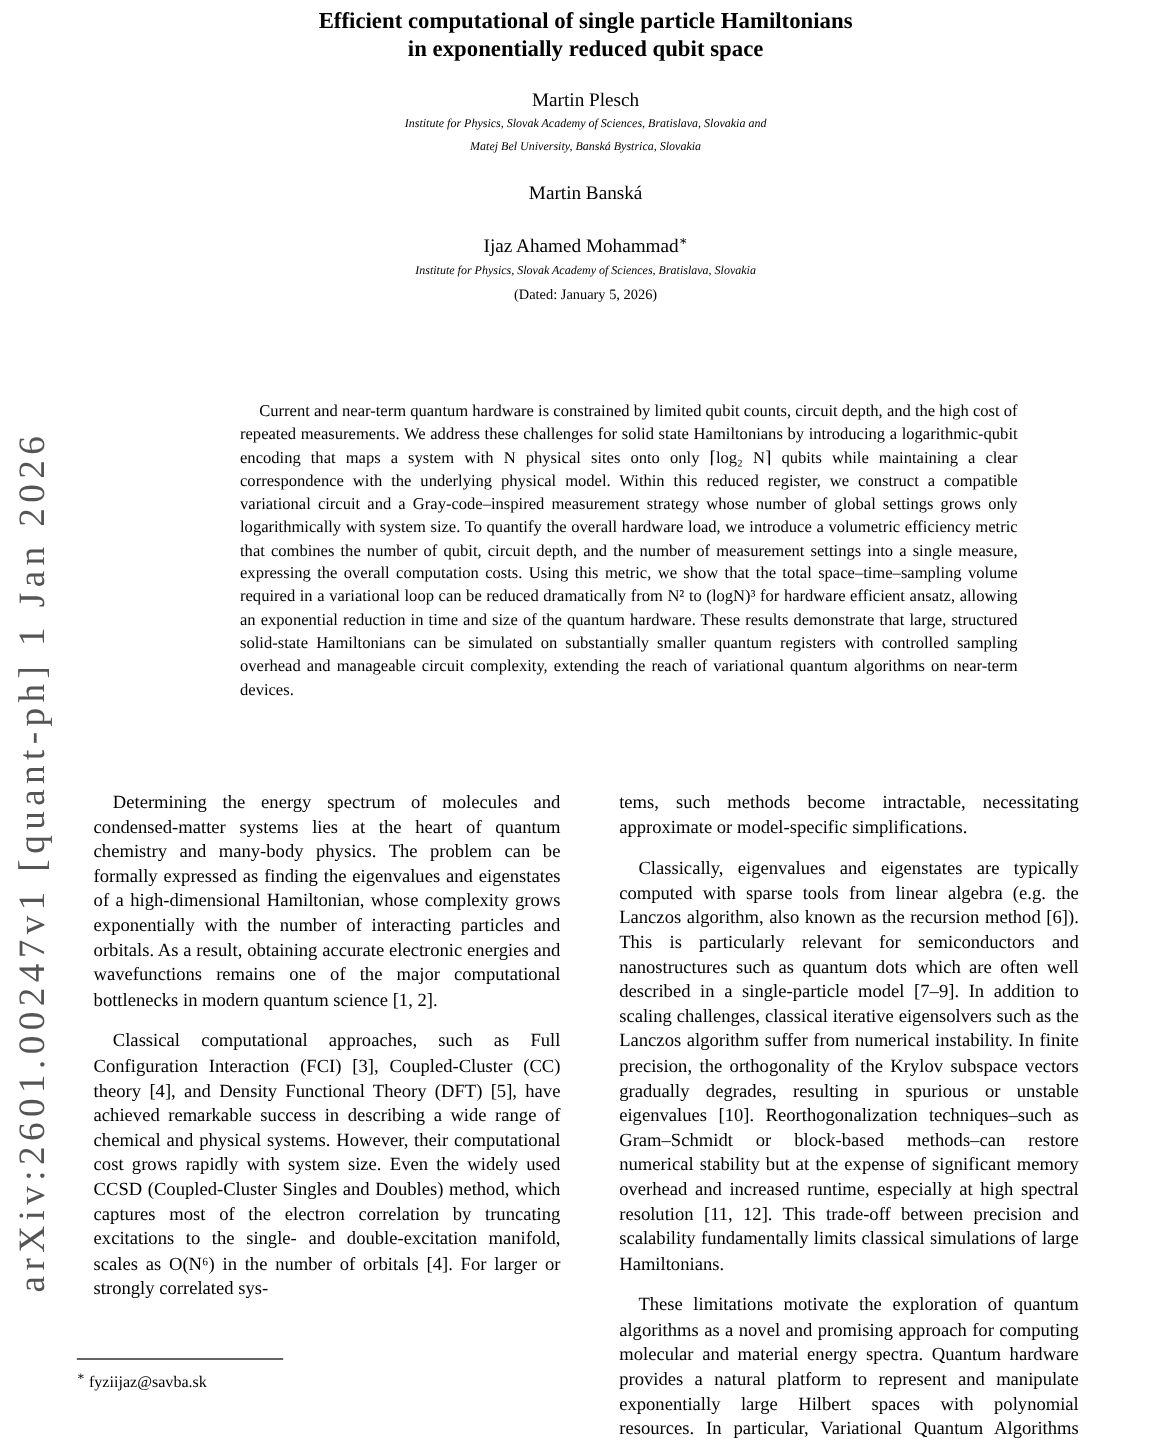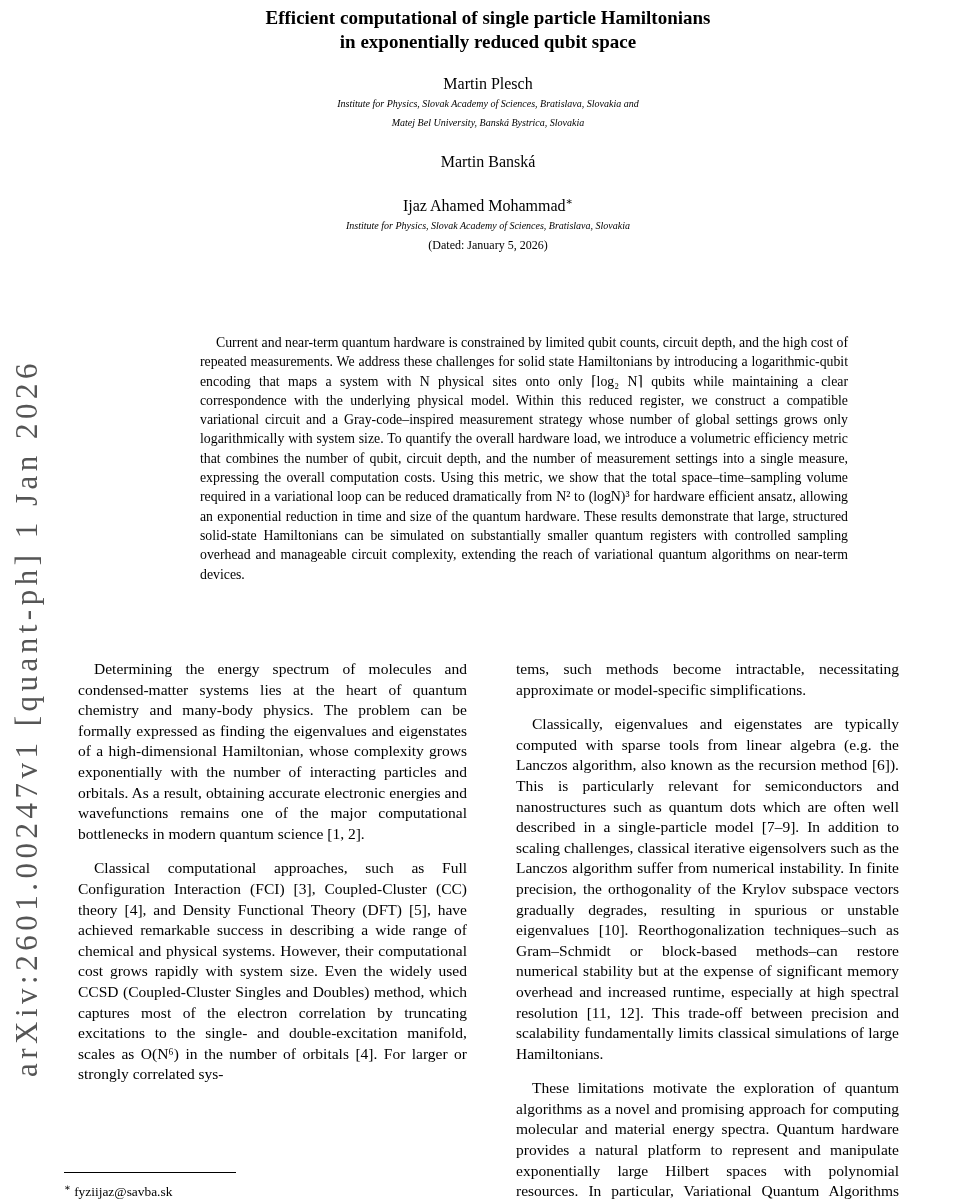--- a/index.html
+++ b/index.html
@@ -72,21 +72,21 @@
   }
   .secgap { display: inline-block; width: 15px; }
 
   p.para { margin: 14px; text-indent: 16px; }
   p.para.noindent { text-indent: 0; }
 
   
   .footnote {
     position: absolute;
     left: 64px;
-    top: 1172px;
+    top: 1132px;
     width: 420px;
     font-size: 13.4px;
   }
   .footnote-rule {
     width: 172px;
     height: 0;
     border-top: 1.4px solid #000000;
     margin-bottom: 9px;
   }
   .footnote sup { font-size: 10px; }

